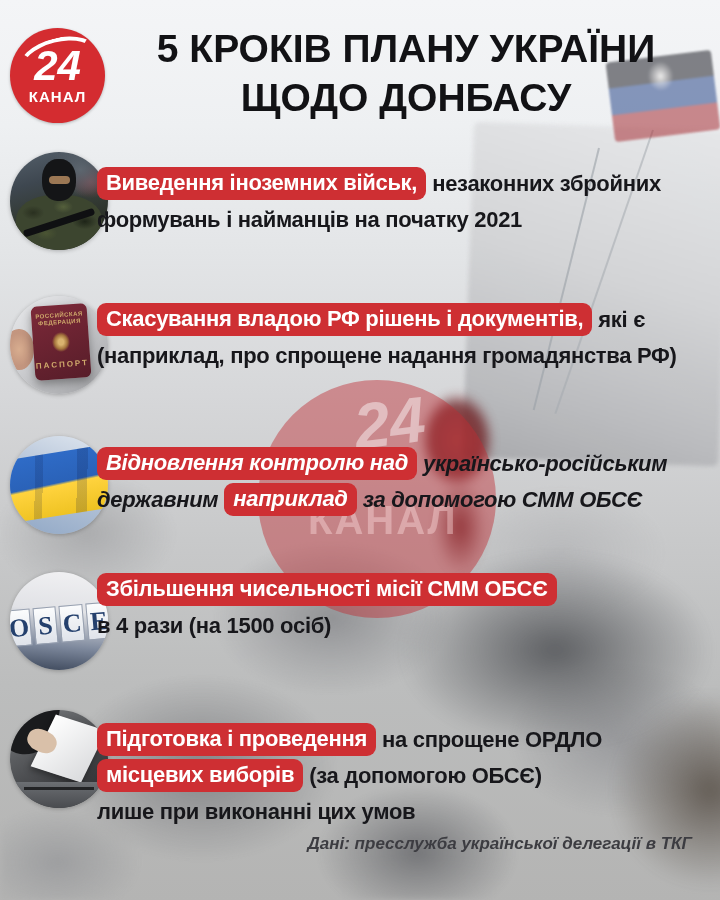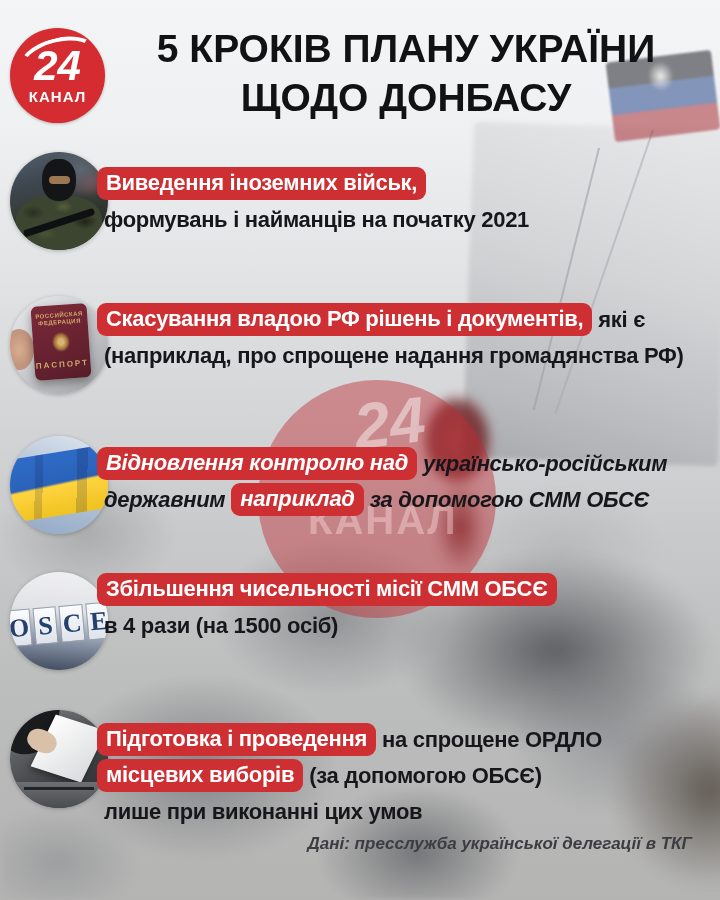--- a/index.html
+++ b/index.html
@@ -64,21 +64,21 @@
   
   .step { position:absolute; left:10px; display:flex; align-items:flex-start; }
   .thumb { position:relative; width:98px; height:98px; border-radius:50%; overflow:hidden; flex:none;
     box-shadow:0 1px 4px rgba(0,0,0,.25); }
   .step-text { position:relative; margin-left:-11px; z-index:2; }
   .line { display:flex; align-items:center; height:35px; white-space:nowrap; margin-bottom:1px; }
   .line > * { margin-right:6px; }
   .chip { display:inline-flex; align-items:center; height:33px; padding:0 9px 2px 9px; border-radius:9px;
     background:#ce2f33; color:#ffffff; font-size:22px; font-weight:bold; letter-spacing:-0.3px; }
   .plain { color:#17171b; font-size:22px; font-weight:bold; letter-spacing:-0.3px; padding-top:1px; }
-  .line .plain:first-child { margin-left:7px; }
+  .line .plain:first-child { }
 
   .step-1 { top:152px;text-align:center; } .step-1 .step-text { margin-top:14px; }
   .step-2 { top:296px; } .step-2 .step-text { margin-top:6px; }
   .step-3 { top:436px; } .step-3 .step-text { margin-top:10px;font-style:italic; }
   .step-4 { top:572px; } .step-4 .step-text { margin-top:0px; }
   .step-5 { top:710px;text-align:right; } .step-5 .step-text { margin-top:12px; }
 
   
   .t-soldier { background:
       radial-gradient(46px 38px at 72% 18%, #5d666f, transparent 70%),
@@ -169,20 +169,21 @@
     <div class="thumb t-soldier">
       <div class="s-body"></div>
       <div class="s-head">
         <div class="s-eyes"></div>
       </div>
       <div class="s-rifle"></div>
     </div>
     <div class="step-text">
       <div class="line">
           <span class="chip">Виведення іноземних військ,</span>
+          <span class="plain">незаконних збройних</span>
         </div>
       <div class="line">
           <span class="plain">формувань і найманців на початку 2021</span>
         </div>
     </div>
   </div>
 
   <div class="step step-2">
     <div class="thumb t-passport">
       <div class="pp-hand"></div>

